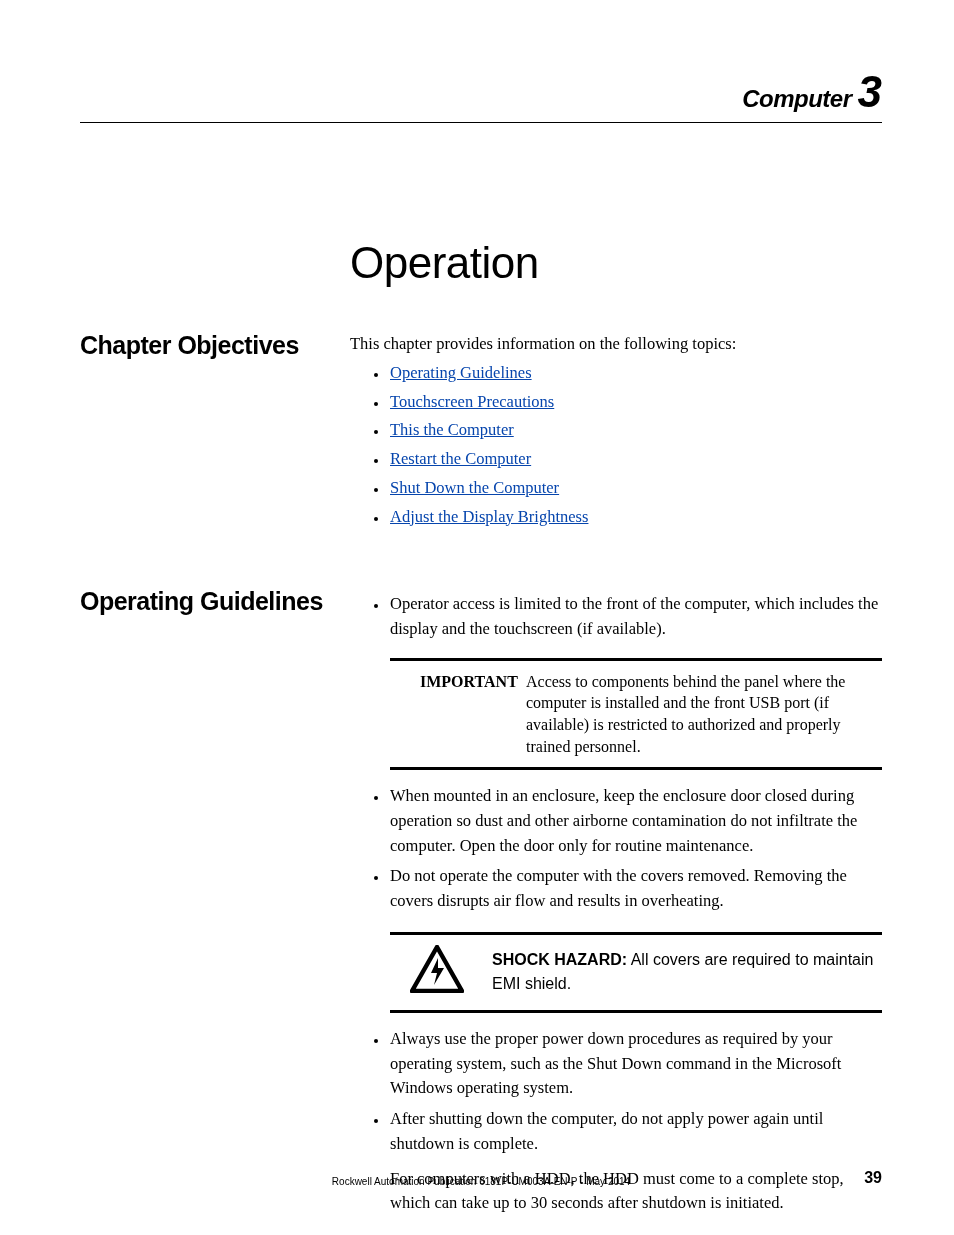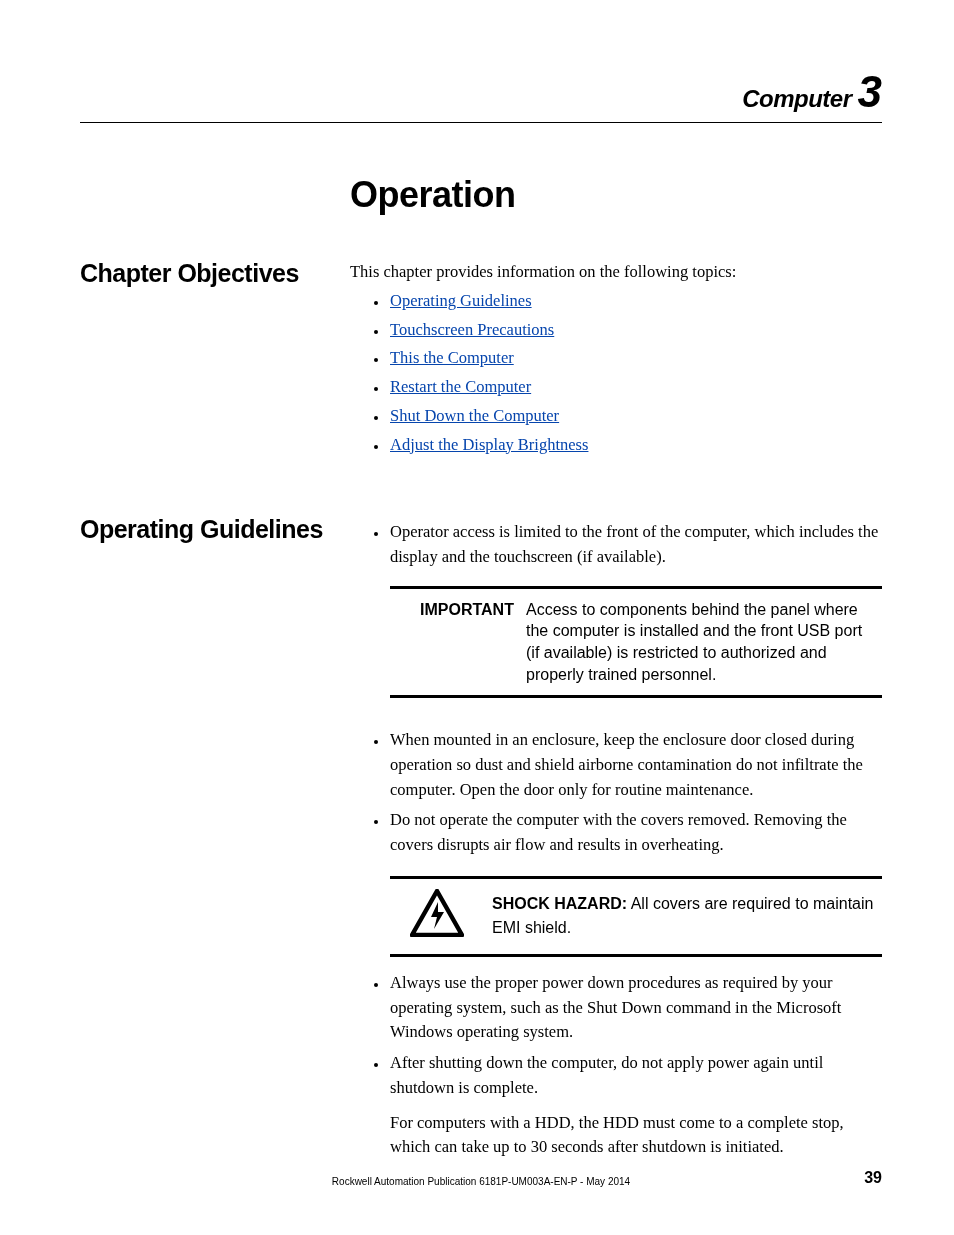--- a/index.html
+++ b/index.html
@@ -30,24 +30,24 @@
     }
     .chapter-number {
       font-weight: bold;
       font-style: italic;
       font-size: 44px;
       margin-left: 6px;
       line-height: 1;
     }
     .chapter-title {
       font-family: 'Arial Narrow', Arial, sans-serif;
-      font-weight: bold;
-      font-size: 36px;
+      font-weight: normal;
+      font-size: 44px;
       letter-spacing: -0.5px;
-      margin-top: 51px;
+      margin-top: 115px;
       margin-left: 270px;
     }
     .section {
       display: flex;
       margin-top: 44px;
       align-items: flex-start;
     }
     .section + .section { margin-top: 55px; }
     .side-heading {
       width: 270px;
@@ -76,27 +76,27 @@
     ul.bullets > li::marker { font-size: 12px; }
     .indent-para {
       margin-left: 40px;
       margin-top: 10px;
     }
     a.link {
       color: #0645ad;
       text-decoration: underline;
     }
     .callout {
-      margin: 16px 0 30px 40px;
+      margin: 16px 0 14px 40px;
       border-top: 3px solid #000;
       border-bottom: 3px solid #000;
       display: flex;
       padding: 10px 6px;
       gap: 18px;
-      font-family: Liberation Sans, sans-serif;
+      font-family: Liberation Serif, serif;
       font-size: 16px;
       line-height: 1.35;
     }
     .callout-label {
       font-weight: bold;
       flex-shrink: 0;
       padding-left: 24px;
       width: 112px;
     }
     .callout-body { flex: 1; }
@@ -165,21 +165,21 @@
     <ul class="bullets">
       <li>Operator access is limited to the front of the computer, which includes the display and the touchscreen (if available).</li>
     </ul>
 
     <div class="callout">
       <div class="callout-label">IMPORTANT</div>
       <div class="callout-body">Access to components behind the panel where the computer is installed and the front USB port (if available) is restricted to authorized and properly trained personnel.</div>
     </div>
 
     <ul class="bullets">
-      <li class="li-spaced">When mounted in an enclosure, keep the enclosure door closed during operation so dust and shield airborne contamination do not infiltrate the computer. Open the door only for routine maintenance.</li>
+      <li class="li-spaced">When mounted in an enclosure, keep the enclosure door closed during operation so dust and other airborne contamination do not infiltrate the computer. Open the door only for routine maintenance.</li>
       <li class="li-spaced">Do not operate the computer with the covers removed. Removing the covers disrupts air flow and results in overheating.</li>
     </ul>
 
     <div class="hazard">
       <div class="hazard-icon">
         <svg width="54" height="48" viewBox="0 0 54 48">
           <polygon points="27,2 52,46 2,46" fill="none" stroke="#000" stroke-width="4.5" stroke-linejoin="round"></polygon>
           <path d="M 28 13 L 21 28 L 27 28 L 24 40 L 34 23 L 28 23 Z" fill="#000"></path>
         </svg>
       </div>

